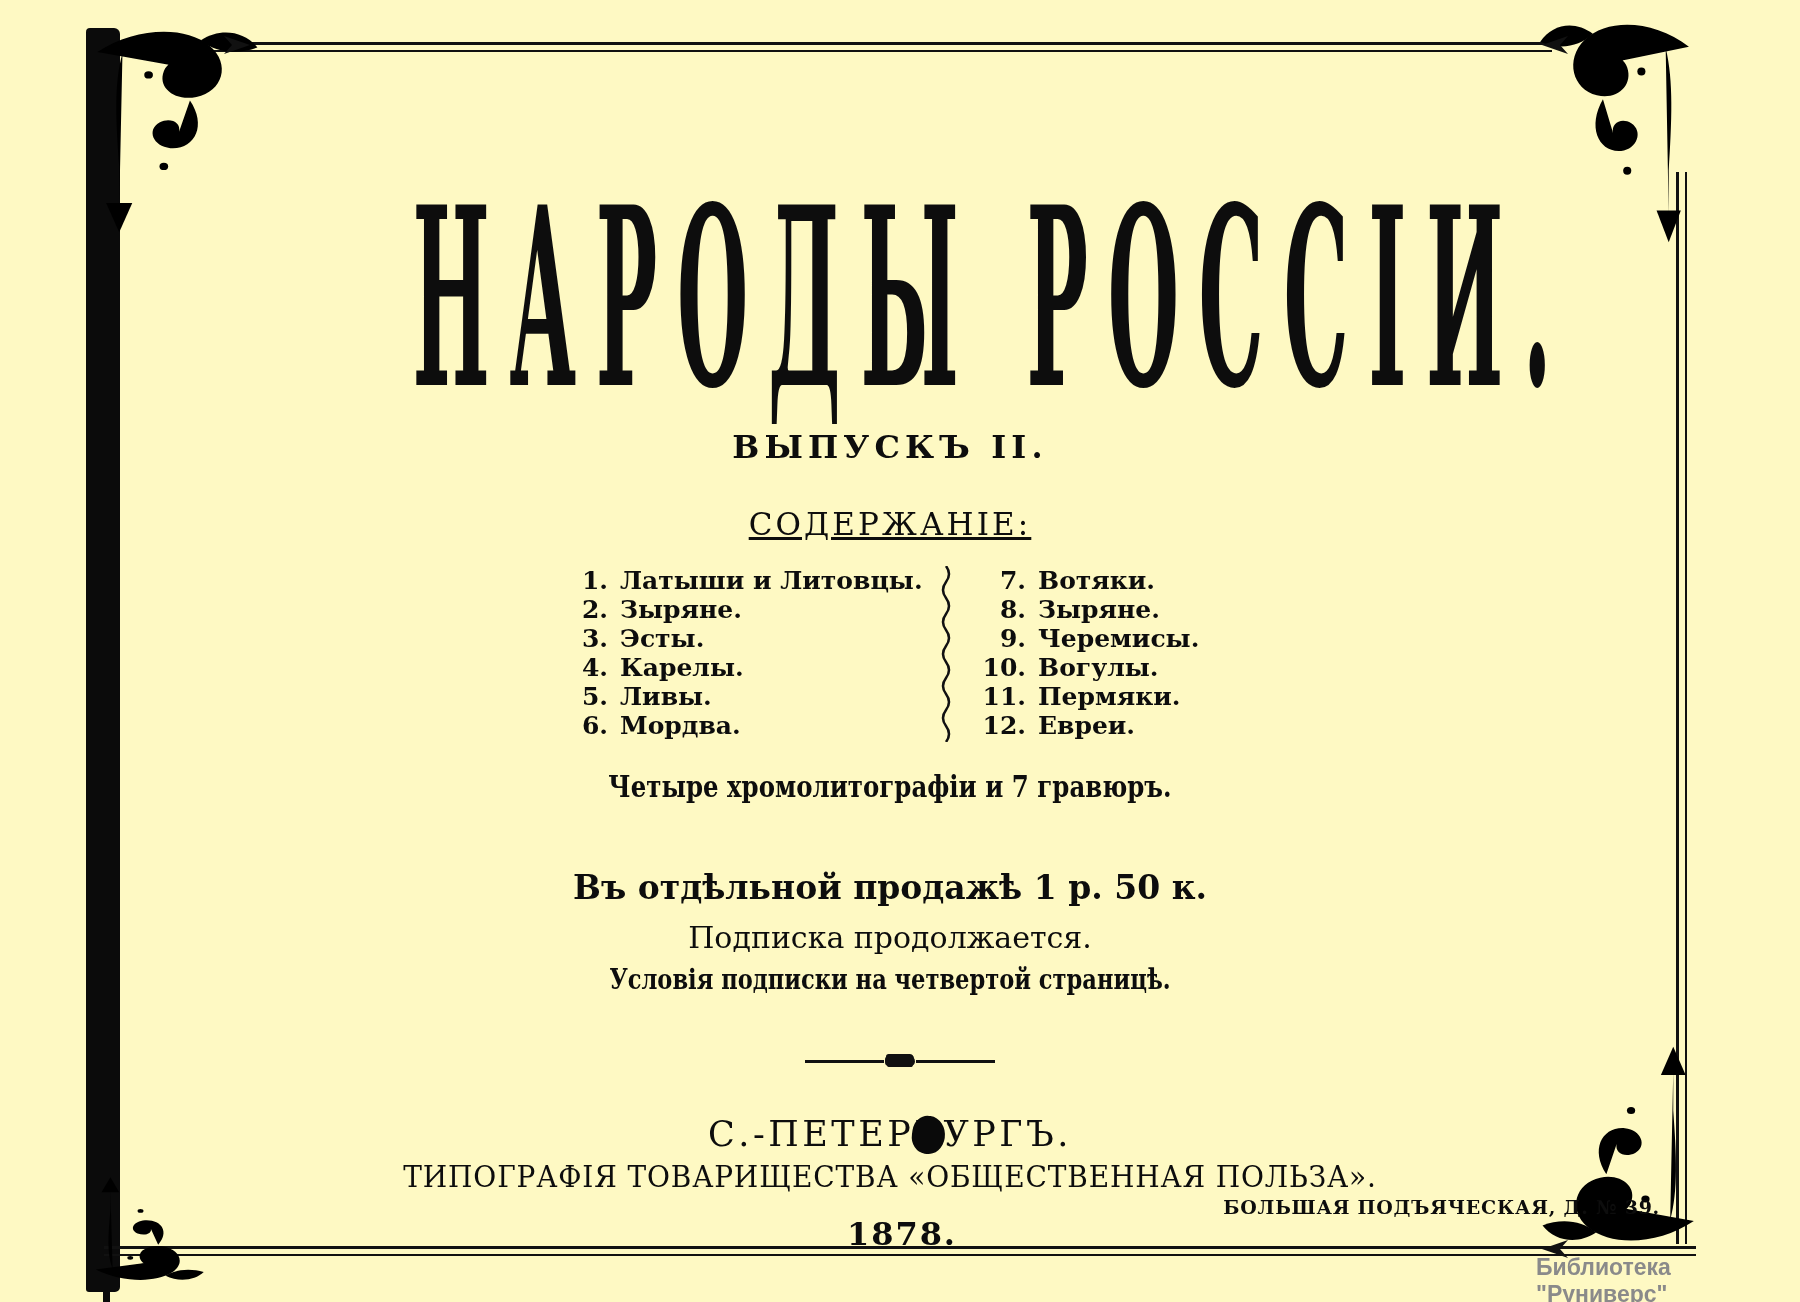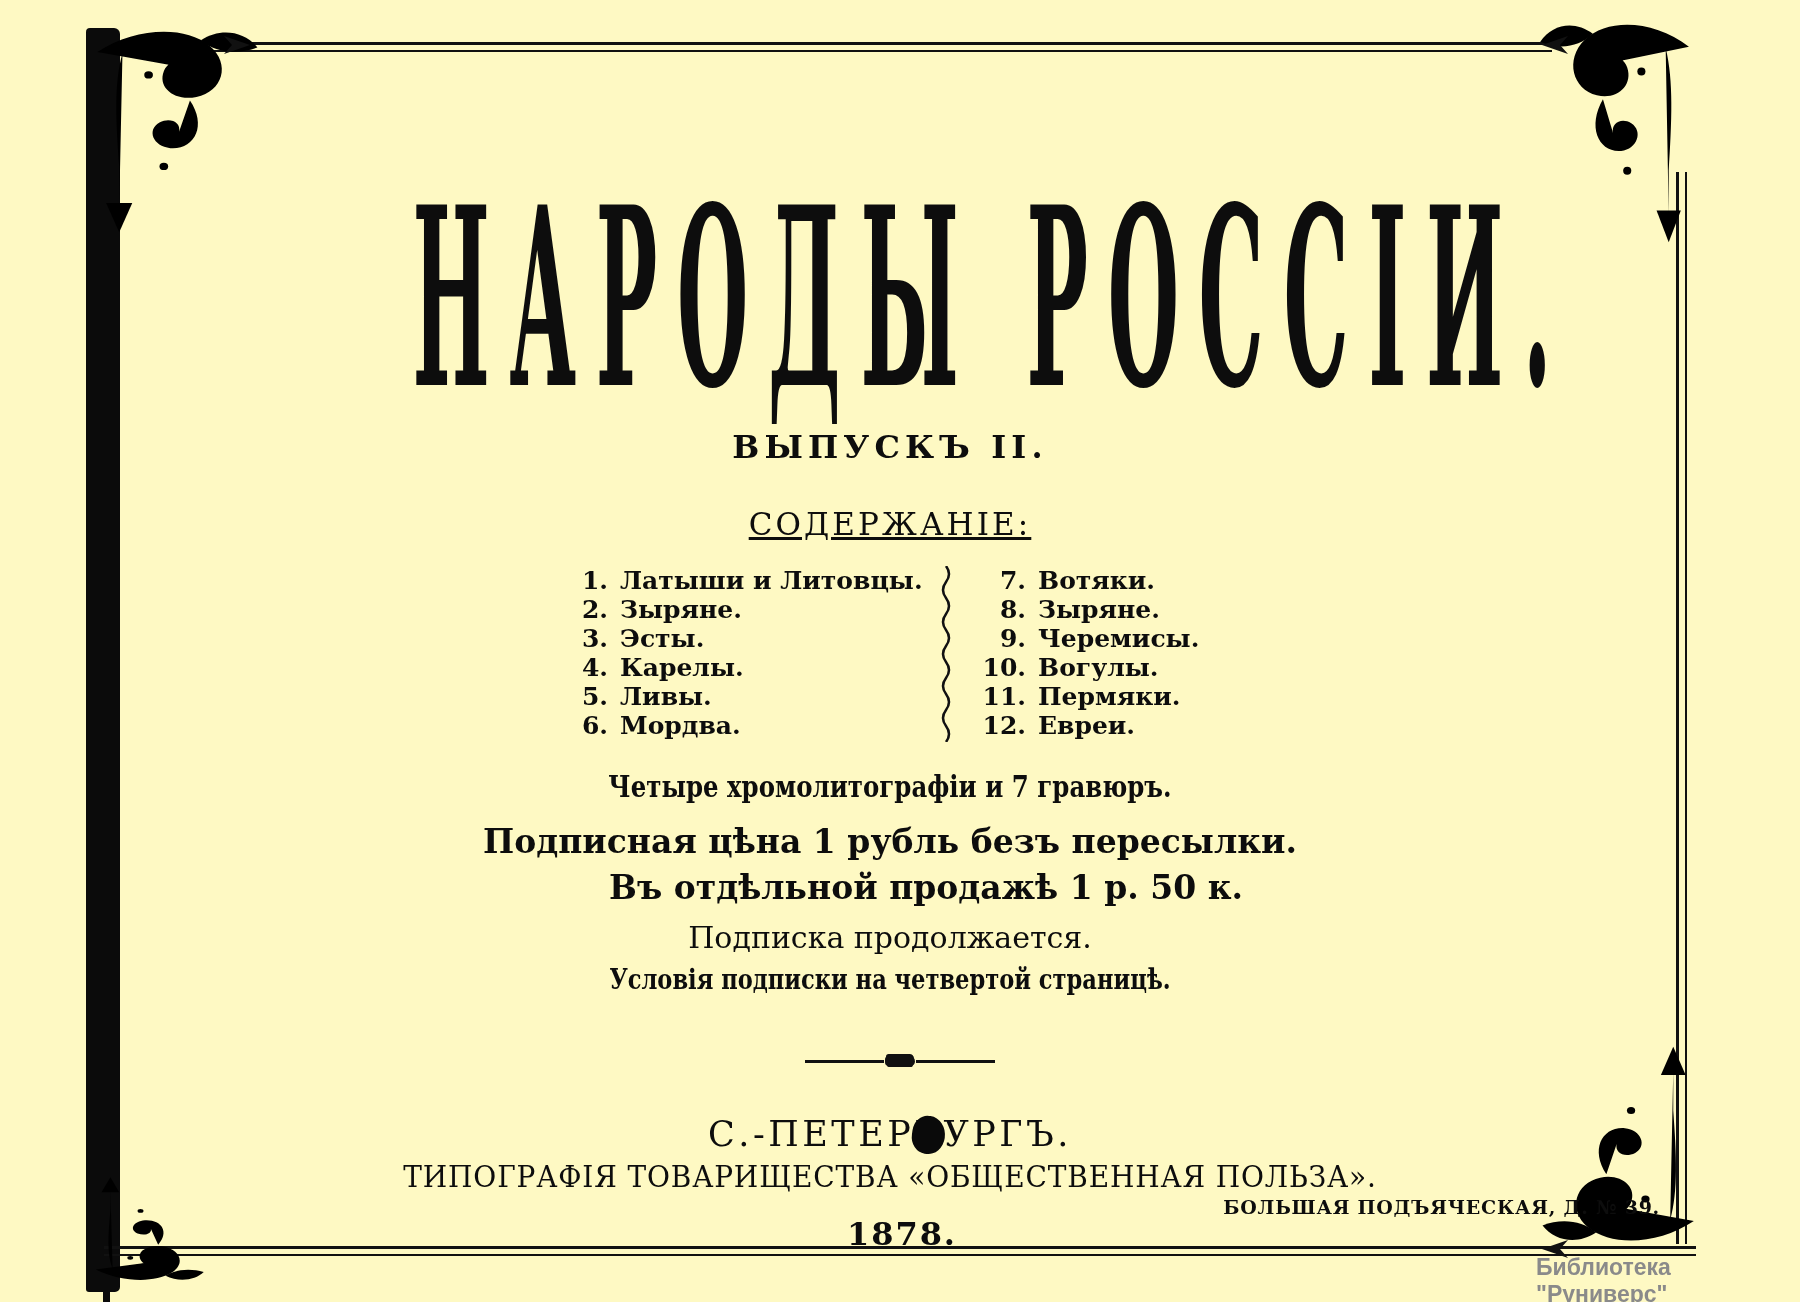--- a/index.html
+++ b/index.html
@@ -28,21 +28,21 @@
   .contents{position:absolute; top:566px; left:120px; width:1540px;
     display:flex; justify-content:center; align-items:flex-start;}
   .col{font-size:25px; font-weight:bold; line-height:29px;}
   .col .row{display:flex;}
   .col .num{text-align:right; margin-right:12px;}
   .col-left{width:350px;} .col-left .num{width:30px;}
   .col-right{width:220px;} .col-right .num{width:44px;}
   .brace{margin:0 26px 0 8px; height:176px;}
   .note-ill{top:770px; font-size:26px; font-weight:bold; transform:scale(.94,1.12); transform-origin:center top;}
   .price1{top:822px; font-size:33px; font-weight:bold;}
-  .price2{top:868px; font-size:33px; font-weight:bold;padding-left:36px;}
+  .price2{top:868px; font-size:33px; font-weight:bold;}
   .substat{top:920px; font-size:30px; font-weight:normal;}
   .subterm{top:963px; font-size:24px; font-weight:bold; transform:scale(.94,1.15); transform-origin:center top;}
   .divider{position:absolute; top:1056px; left:50%; transform:translateX(-50%);
     width:190px; display:flex; align-items:center;}
   .divider .l{flex:1; height:3px; background:#111;}
   .divider .knot{width:30px; height:10px; background:#111; border-radius:4px 6px 5px 4px; margin:0 1px;
     box-shadow:0 -3px 0 -1px #111, 0 3px 0 -2px #111;}
   .city{top:1114px; font-size:35px; letter-spacing:.10em;}
   .publisher{top:1160px; font-size:28px; letter-spacing:.03em; transform:scale(1,1.05); transform-origin:center top;}
   .address{top:1196px; font-size:19px; font-weight:bold; letter-spacing:.04em;text-align:right;}
@@ -158,21 +158,20 @@
           <span>Пермяки.</span>
         </div>
       <div class="row">
           <span class="num">12.</span>
           <span>Евреи.</span>
         </div>
     </div>
   </div>
 
   <div class="cline note-ill">Четыре хромолитографіи и 7 гравюръ.</div>
-  <div class="cline price1">Подписная цѣна 1 рубль безъ пересылки.</div>
   <div class="cline price2">Въ отдѣльной продажѣ 1 р. 50 к.</div>
   <div class="cline substat">Подписка продолжается.</div>
   <div class="cline subterm">Условія подписки на четвертой страницѣ.</div>
 
   <div class="divider">
     <span class="l"></span>
     <span class="knot"></span>
     <span class="l"></span>
   </div>
 

